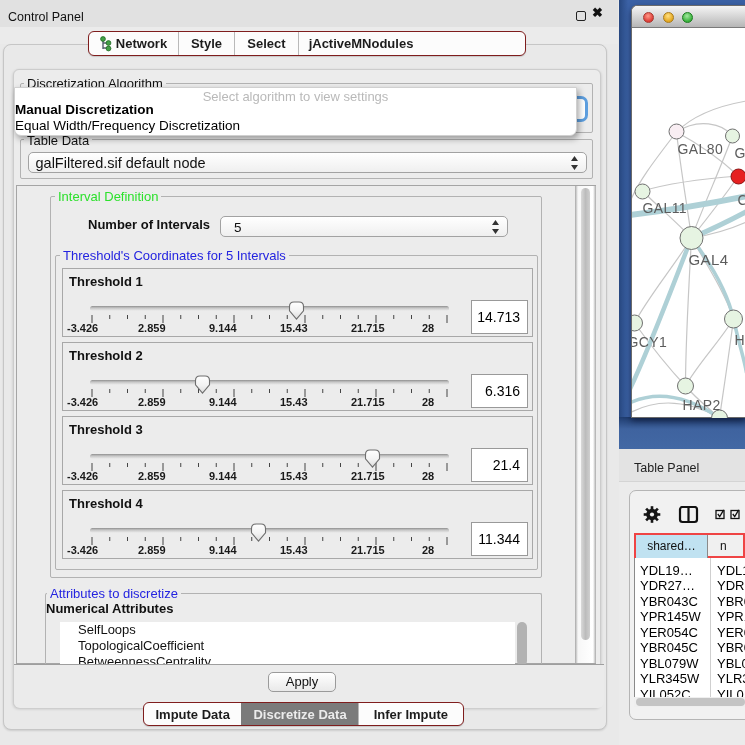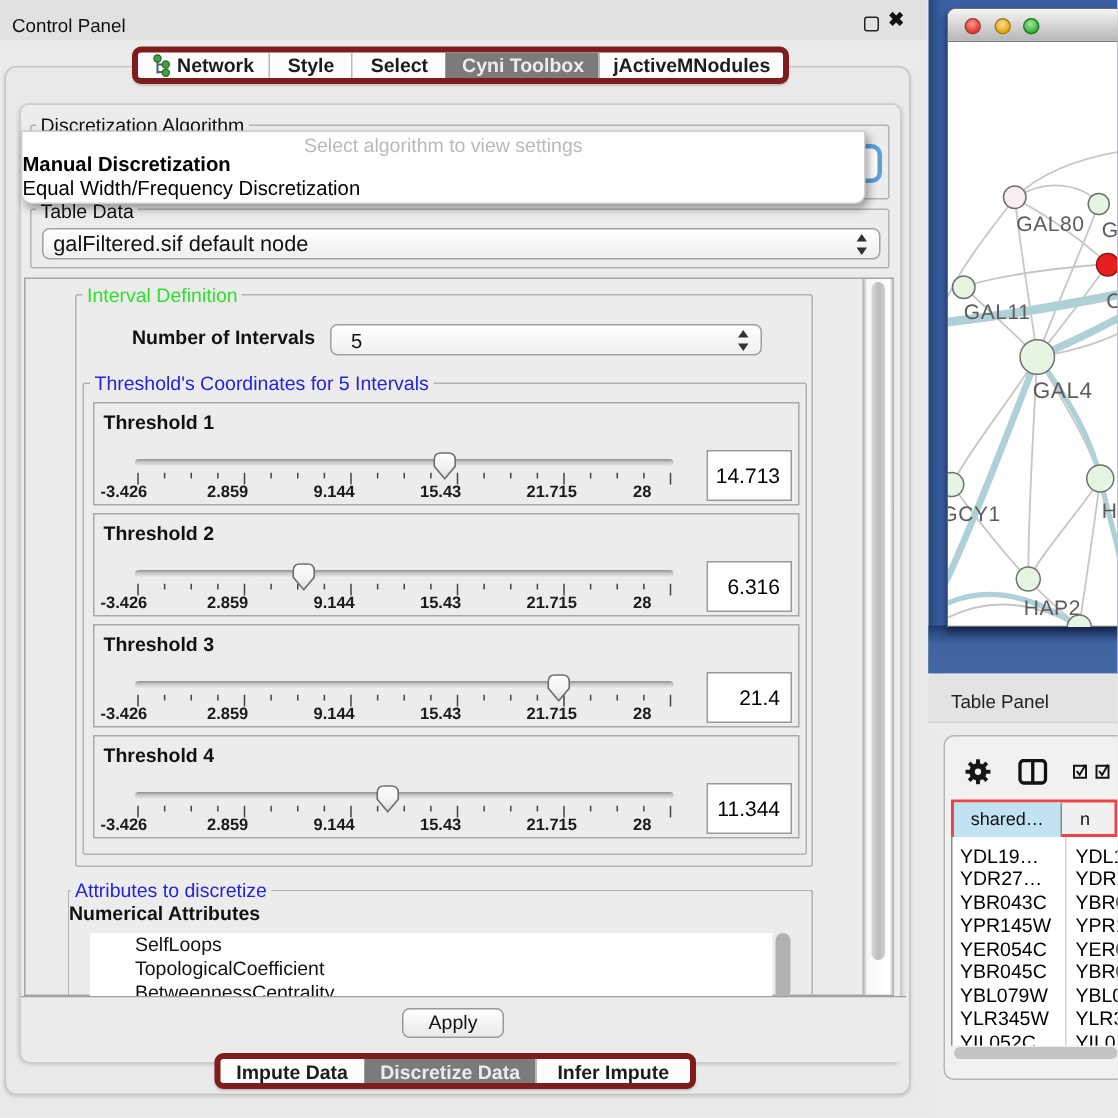--- a/index.html
+++ b/index.html
@@ -9,21 +9,21 @@
 .abs { position:absolute; }
 
 #titlebar { left:0; top:0; width:618px; height:27px; background:#e1e1e1; }
 #titletxt { left:8px; top:9.5px; font-size:12.5px; color:#111; }
 #btn-sq { left:576px; top:11px; width:10px; height:10px; border:1.6px solid #222; border-radius:2px; }
 #btn-x { left:592px; top:5px; font-size:13px; font-weight:bold; color:#111; }
 
 #outerbox { left:3px; top:44px; width:604px; height:686px; background:#e9e9e9; border:1px solid #c6c6c6; border-radius:8px; box-shadow:0 1px 2px rgba(0,0,0,0.12); }
 #innerbox { left:13px; top:69px; width:588px; height:639px; background:#ececec; border:1px solid #ccc; border-radius:6px; box-shadow:0 1px 3px rgba(0,0,0,0.18); }
 
-.tabbar { background:#fcfcfc; border:4px solid #7f1d1d; border-radius:6px; overflow:hidden; display:flex; box-shadow:0 1px 1px rgba(0,0,0,0.15); }
+.tabbar { background:#fcfcfc; border:1px solid #7f1d1d; border-radius:6px; overflow:hidden; display:flex; box-shadow:0 1px 1px rgba(0,0,0,0.15); }
 .tabbar .seg { font-size:13px; font-weight:600; color:#1c1c1c; display:flex; align-items:center; justify-content:center; border-left:1px solid #b9b9b9; }
 .tabbar .seg:first-child { border-left:none; }
 .tabbar .sel { background:#7b7b7b; color:#ececec; border-left-color:#7b7b7b; }
 #toptabs { left:88px; top:31px; width:438px; height:25px; }
 #bottabs { left:143px; top:702px; width:321px; height:24px; }
 
 .group { border:1px solid #b2b2b2; border-radius:2px; }
 .gtitle { position:absolute; background:#ececec; padding:0 3px; font-size:13px; color:#111; }
 
 .combo { position:absolute; background:linear-gradient(#ffffff,#efefef); border:1px solid #a2a2a2; border-radius:5px; font-size:13px; color:#111; }
@@ -40,21 +40,21 @@
 #vsb-thumb { left:581px; top:188px; width:9px; height:452px; background:linear-gradient(90deg,#d9d9d9,#bcbcbc 50%,#cfcfcf); border-radius:5px; }
 
 .tpanel { position:absolute; left:62px; width:471px; height:69px; border:1px solid #a8a8a8; background:#ececec; }
 .tpanel .tl { position:absolute; left:6px; top:5px; font-size:13px; font-weight:bold; color:#111; }
 .strack { position:absolute; left:27px; top:37px; width:359px; height:5px; border-radius:3px; background:linear-gradient(#8f8f8f,#c6c6c6 40%,#eeeeee); }
 .vbox { position:absolute; left:408px; top:31px; width:57px; height:34px; background:#fff; border:1px solid #999; }
 .vbox span { position:absolute; right:7px; top:8px; font-size:14px; color:#000; }
 .ticklabel { position:absolute; top:53px; font-size:11px; font-weight:bold; color:#1a1a1a; width:50px; text-align:left; }
 
 #attrlist { left:60px; top:622px; width:455px; height:42px; background:#ffffff; overflow:hidden; }
-#attrlist div { font-size:13px; color:#111; padding-left:30px; line-height:15.8px; }
+#attrlist div { font-size:13px; color:#111; padding-left:18px; line-height:15.8px; }
 
 #bluedesk { left:619px; top:0; width:126px; height:449px; background:linear-gradient(90deg,#27477f 0,#3b61a5 9px); }
 #netwin { left:631px; top:5px; width:114px; height:413px; border:1px solid #6b6b6b; border-right:none; border-radius:6px 0 0 0; box-shadow:0 3px 6px rgba(0,0,20,0.5); background:#fff; }
 #nettitle { left:0; top:0; width:114px; height:22px; background:linear-gradient(#f5f5f5,#b6b6b6); border-bottom:1px solid #7a7a7a; border-radius:6px 0 0 0; }
 .tl-dot { position:absolute; top:5.5px; width:11px; height:11px; border-radius:50%; }
 #tablepanelbar { left:619px; top:449px; width:126px; height:33px; background:#e3e3e3; border-bottom:1px solid #d4d4d4; }
 #tablepaneltxt { left:634px; top:461px; font-size:12.5px; color:#222; }
 #tpbg { left:619px; top:482px; width:126px; height:263px; background:#ebebeb; }
 #tablecard { left:629px; top:490px; width:120px; height:230px; background:#f1f1f1; border:1px solid #b5b5b5; border-radius:7px 0 0 7px; }
 #tblheader { left:634px; top:533px; width:111px; height:25px; border:2px solid #ef4444; background:#f0f0f0; }
@@ -322,21 +322,20 @@
     <svg width="12" height="17" viewBox="0 0 12 17" style="margin-right:4px;">
       <path d="M3,4 L3,14 M3,8 L8,8 M3,13 L8,13" stroke="#55606e" stroke-width="1.4" fill="none"></path>
       <circle cx="3" cy="4" r="2.4" fill="#43a047" stroke="#1f6923" stroke-width="0.8"></circle>
       <circle cx="8.5" cy="8" r="2.4" fill="#43a047" stroke="#1f6923" stroke-width="0.8"></circle>
       <circle cx="8.5" cy="13.5" r="2.4" fill="#43a047" stroke="#1f6923" stroke-width="0.8"></circle>
     </svg>
     Network
   </div>
   <div class="seg" style="width:56px;">Style</div>
   <div class="seg" style="width:64px;">Select</div>
-  <div class="seg sel" style="width:104px;">Cyni Toolbox</div>
   <div class="seg" style="width:125px;">jActiveMNodules</div>
 </div>
 
 <div class="abs tabbar" id="bottabs">
   <div class="seg" style="width:98px;">Impute Data</div>
   <div class="seg sel" style="width:117px;">Discretize Data</div>
   <div class="seg" style="width:106px;">Infer Impute</div>
 </div>
 
 <div class="abs" id="bluedesk"></div>

